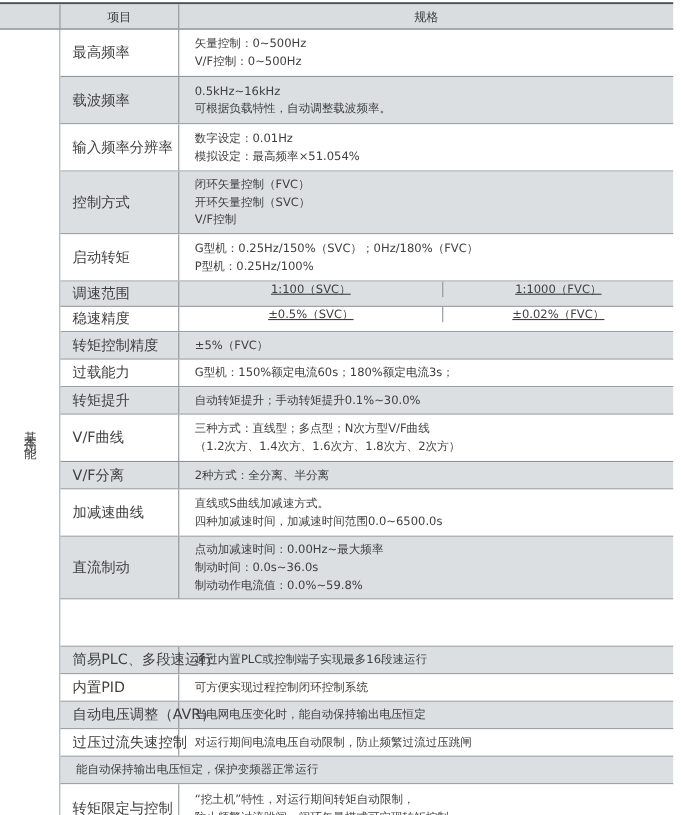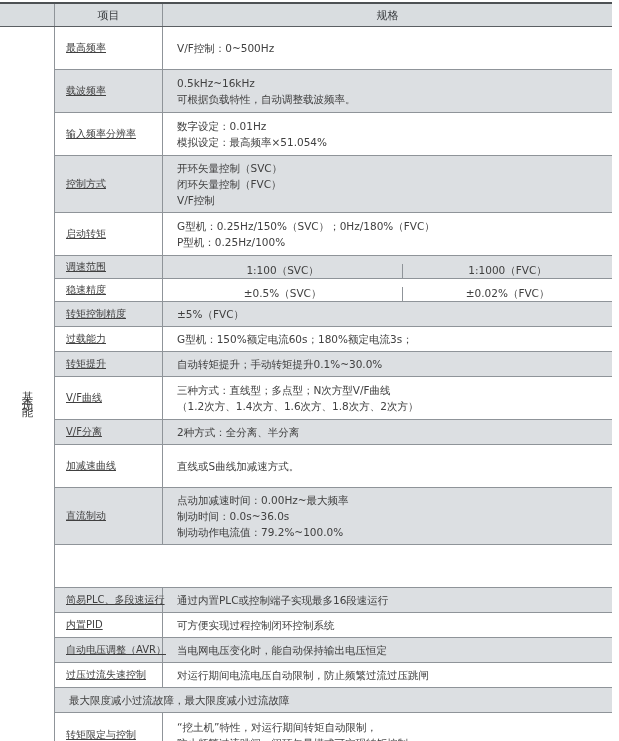--- a/index.html
+++ b/index.html
@@ -38,28 +38,28 @@
   .rows-col{flex:1;display:flex;flex-direction:column;}
   .row{display:flex;align-items:stretch;border-bottom:1px solid var(--inner);background:#ffffff;}
   .row:last-child{border-bottom:none;}
   .row.shaded{background:var(--shade);}
   .row.h1{min-height:23px;}
   .row.h2{min-height:43px;}
   .row.h3{min-height:57px;}
   .item-cell{
     width:108px;border-right:1px solid var(--inner);
     display:flex;align-items:center;padding-left:11px;
-    font-size:10px;white-space:nowrap;text-decoration:underline;
+    font-size:13px;white-space:nowrap;
   }
   .spec-cell{
     flex:1;display:flex;flex-direction:column;justify-content:center;
     padding:4px 6px 4px 14px;font-size:10.5px;line-height:16px;
   }
   .spec-line{white-space:nowrap;}
-  .split-wrap{flex:1;display:flex;align-items:flex-end;}
+  .split-wrap{flex:1;display:flex;align-items:flex-start;text-decoration:underline;}
   .split-cell{display:flex;align-items:center;justify-content:center;font-size:10.5px;}
   .split-cell.left{width:53.5%;border-right:1px solid var(--inner);}
   .split-cell.right{flex:1;}
 </style>
 </head>
 <body>
 
 <div class="spec-table">
   <div class="header-row">
     <div class="hcell hcell-side"></div>
@@ -67,42 +67,43 @@
     <div class="hcell hcell-spec">规格</div>
   </div>
   <div class="body-wrap">
     <div class="side-col">
       <div class="side-label">基本功能</div>
     </div>
     <div class="rows-col">
         <div class="row h2">
           <div class="item-cell">最高频率</div>
           <div class="spec-cell">
+            <div class="spec-line">矢量控制：0~500Hz</div>
             <div class="spec-line">V/F控制：0~500Hz</div>
           </div>
         </div>
         <div class="row h2 shaded">
           <div class="item-cell">载波频率</div>
           <div class="spec-cell">
             <div class="spec-line">0.5kHz~16kHz</div>
             <div class="spec-line">可根据负载特性，自动调整载波频率。</div>
           </div>
         </div>
         <div class="row h2">
           <div class="item-cell">输入频率分辨率</div>
           <div class="spec-cell">
             <div class="spec-line">数字设定：0.01Hz</div>
             <div class="spec-line">模拟设定：最高频率×51.054%</div>
           </div>
         </div>
         <div class="row h3 shaded">
           <div class="item-cell">控制方式</div>
           <div class="spec-cell">
+            <div class="spec-line">闭环矢量控制（FVC）</div>
             <div class="spec-line">开环矢量控制（SVC）</div>
-            <div class="spec-line">闭环矢量控制（FVC）</div>
             <div class="spec-line">V/F控制</div>
           </div>
         </div>
         <div class="row h2">
           <div class="item-cell">启动转矩</div>
           <div class="spec-cell">
             <div class="spec-line">G型机：0.25Hz/150%（SVC）；0Hz/180%（FVC）</div>
             <div class="spec-line">P型机：0.25Hz/100%</div>
           </div>
         </div>
@@ -148,28 +149,29 @@
         <div class="row h1 shaded">
           <div class="item-cell">V/F分离</div>
           <div class="spec-cell">
             <div class="spec-line">2种方式：全分离、半分离</div>
           </div>
         </div>
         <div class="row h2">
           <div class="item-cell">加减速曲线</div>
           <div class="spec-cell">
             <div class="spec-line">直线或S曲线加减速方式。</div>
+            <div class="spec-line">四种加减速时间，加减速时间范围0.0~6500.0s</div>
           </div>
         </div>
         <div class="row h3 shaded">
           <div class="item-cell">直流制动</div>
           <div class="spec-cell">
             <div class="spec-line">点动加减速时间：0.00Hz~最大频率</div>
             <div class="spec-line">制动时间：0.0s~36.0s</div>
-            <div class="spec-line">制动动作电流值：79.2%~100.0%</div>
+            <div class="spec-line">制动动作电流值：0.0%~59.8%</div>
           </div>
         </div>
         <div class="row h2">
         </div>
         <div class="row h1 shaded">
           <div class="item-cell">简易PLC、多段速运行</div>
           <div class="spec-cell">
             <div class="spec-line">通过内置PLC或控制端子实现最多16段速运行</div>
           </div>
         </div>
@@ -186,21 +188,21 @@
           </div>
         </div>
         <div class="row h1">
           <div class="item-cell">过压过流失速控制</div>
           <div class="spec-cell">
             <div class="spec-line">对运行期间电流电压自动限制，防止频繁过流过压跳闸</div>
           </div>
         </div>
         <div class="row h1 shaded">
           <div class="spec-cell">
-            <div class="spec-line">最大限度减小过流故障，最大限度减小过流故障</div>
+            <div class="spec-line">能自动保持输出电压恒定，保护变频器正常运行</div>
           </div>
         </div>
         <div class="row h2">
           <div class="item-cell">转矩限定与控制</div>
           <div class="spec-cell">
             <div class="spec-line">“挖土机”特性，对运行期间转矩自动限制，</div>
             <div class="spec-line">防止频繁过流跳闸；闭环矢量模式可实现转矩控制</div>
           </div>
         </div>
       </div>

